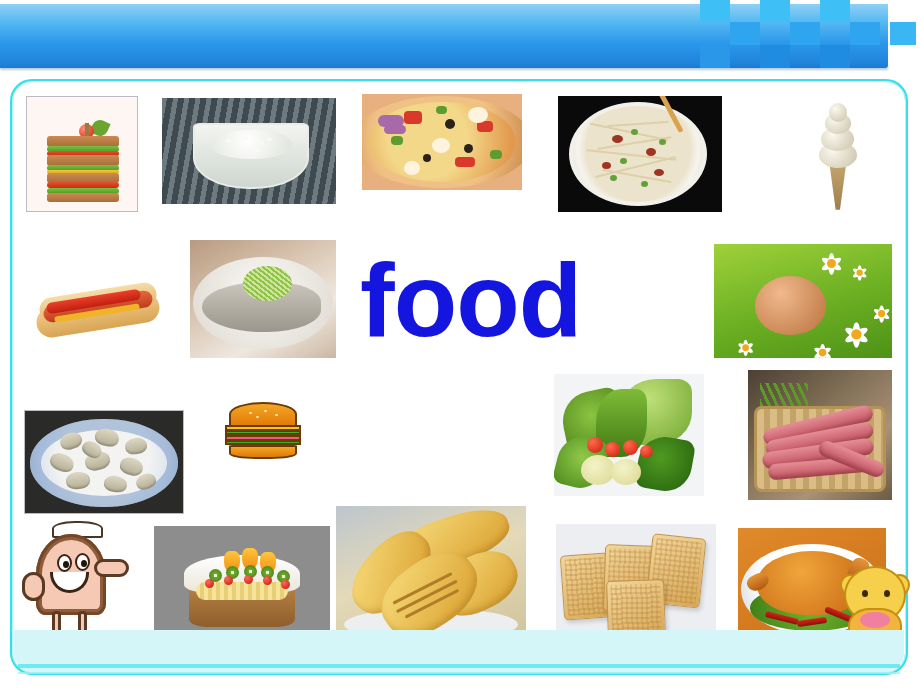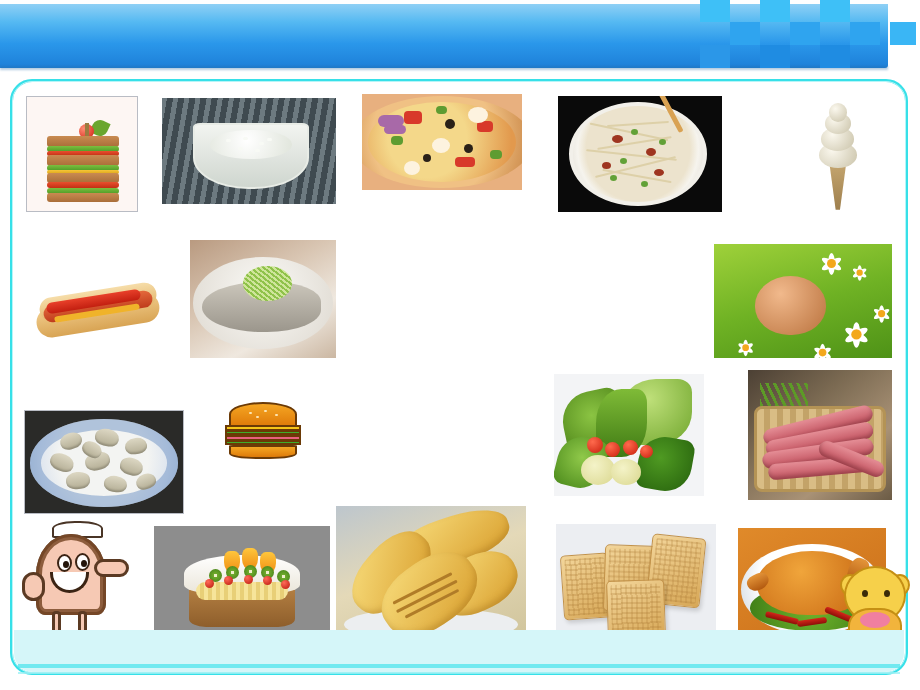--- a/index.html
+++ b/index.html
@@ -379,20 +379,21 @@
 
   <div class="tile" style="left:190px;top:240px;width:146px;height:118px;">
     <div class="ph">
       <div class="fi-bg"></div>
       <div class="fi-plate"></div>
       <div class="fi-body"></div>
       <div class="fi-garnish"></div>
     </div>
   </div>
 
+  <div class="word-food">food</div>
 
   <div class="tile" style="left:714px;top:244px;width:178px;height:114px;">
     <div class="ph">
       <div class="eg-bg"></div>
       <div class="eg-egg"></div>
       <div class="eg-fl" style="left:60%;top:8%;">
           <b></b>
           <i></i>
           <i></i>
           <i></i>

